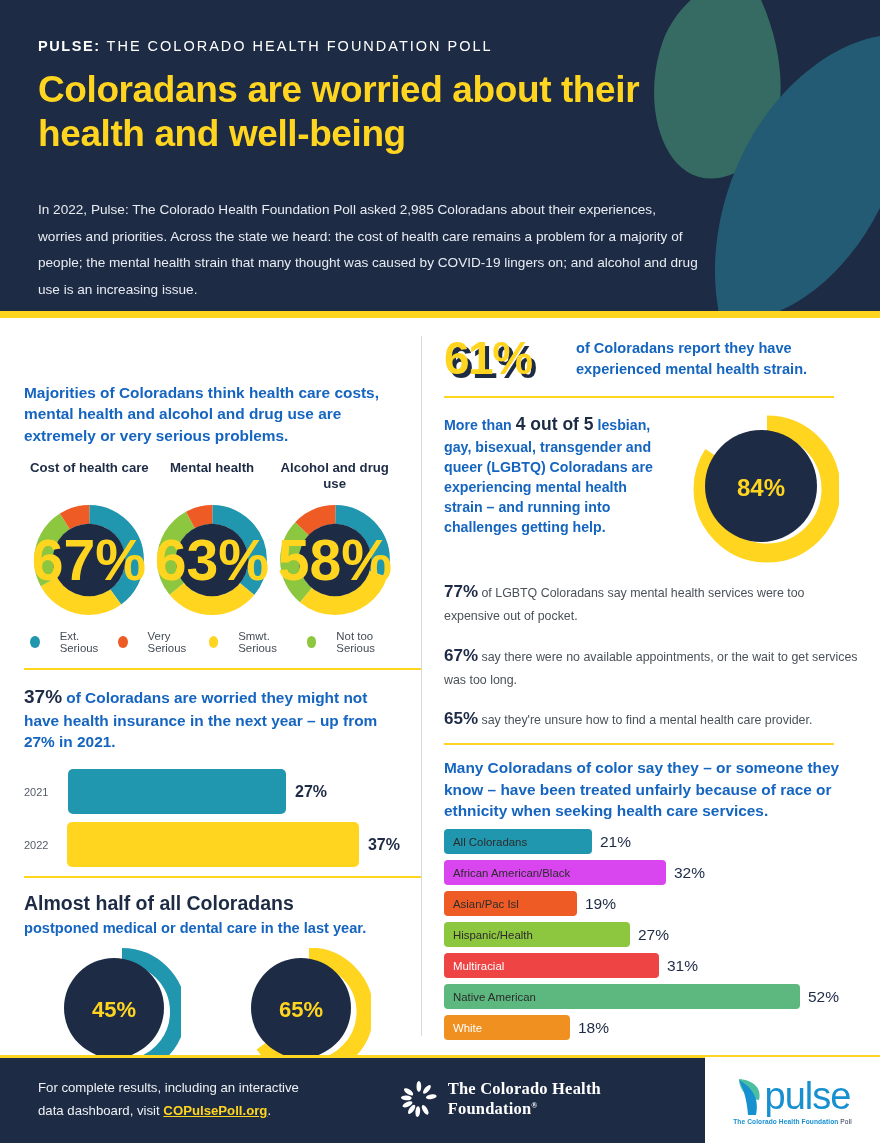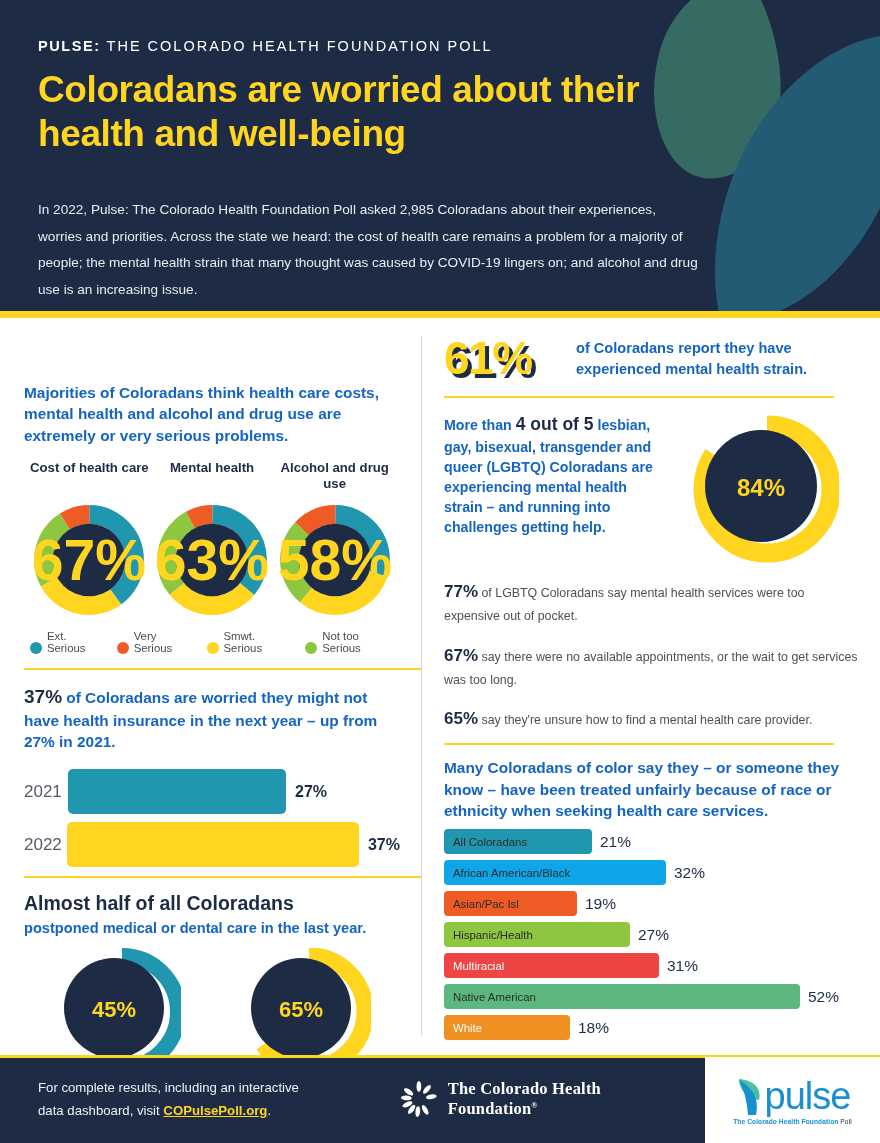--- a/index.html
+++ b/index.html
@@ -57,28 +57,28 @@
   
   .donut-row { display: flex; justify-content: space-between; margin-top: 14px; padding: 0 4px; }
   .donut-cell { width: 128px; text-align: center; }
   .donut-title {
     font-size: 13.2px; font-weight: 800; color: #1d2b45; line-height: 1.25; height: 34px;
   }
   .donut-svg { display:block; margin: 6px auto 0; }
   .donut-label { font-size: 20px; font-weight: 800; fill: #FFD520; }
 
   .legend { display:flex; align-items:center; gap: 9px; margin: 10px 0 0 6px; }
-  .legend-item { display:flex; align-items:flex-end; gap: 5px; }
+  .legend-item { display:flex; align-items:center; gap: 20px; }
   .legend-dot { width: 12px; height: 12px; border-radius: 50%; display:inline-block; }
   .legend-text { font-size: 11.4px; color: #444c56; }
 
   
   .yearbars { margin-top: 16px; }
   .ybrow { display: flex; align-items: center; height: 47px; margin-bottom: 6px; }
-  .yblabel { width: 44px; font-size: 17px; color: #555c66; }
+  .yblabel { width: 44px; font-size: 11px; color: #555c66; }
   .ybbar { height: 45px; border-radius: 5px; }
   .ybval { font-size: 16px; font-weight: 800; color: #1d2b45; margin-left: 9px; }
 
   
   .gauges { display:flex; justify-content: space-around; margin-top: 10px; }
   .gauge-cell { text-align:center; width: 180px; }
   .gauge-caption { font-size: 11.8px; color:#555c66; margin-top: 8px; }
 
   
   .big-stat-row { display:flex; align-items:flex-start; gap: 12px; }
@@ -300,21 +300,21 @@
       <h2 class="blue" style="margin-top:12px">Many Coloradans of color say they – or someone they know – have been treated unfairly because of race or ethnicity when seeking health care services.</h2>
 
       <div class="racebars">
         <div class="rbrow">
           <span class="rbbar" style="width:148px;background:#2196AF">
             <span class="rbname">All Coloradans</span>
           </span>
           <span class="rbval">21%</span>
         </div>
         <div class="rbrow">
-          <span class="rbbar" style="width:222px;background:#0ea5e9">
+          <span class="rbbar" style="width:222px;background:#d946ef">
             <span class="rbname">African American/Black</span>
           </span>
           <span class="rbval">32%</span>
         </div>
         <div class="rbrow">
           <span class="rbbar" style="width:133px;background:#EF5B25">
             <span class="rbname">Asian/Pac Isl</span>
           </span>
           <span class="rbval">19%</span>
         </div>

